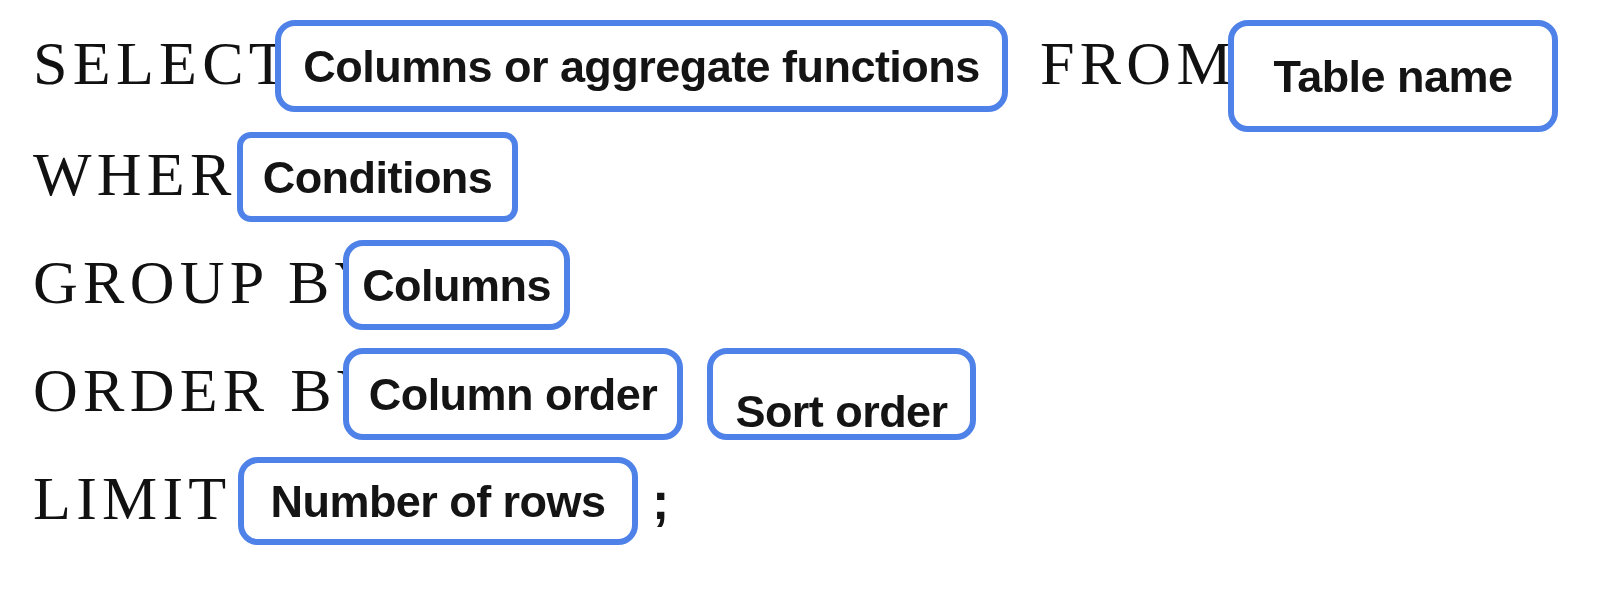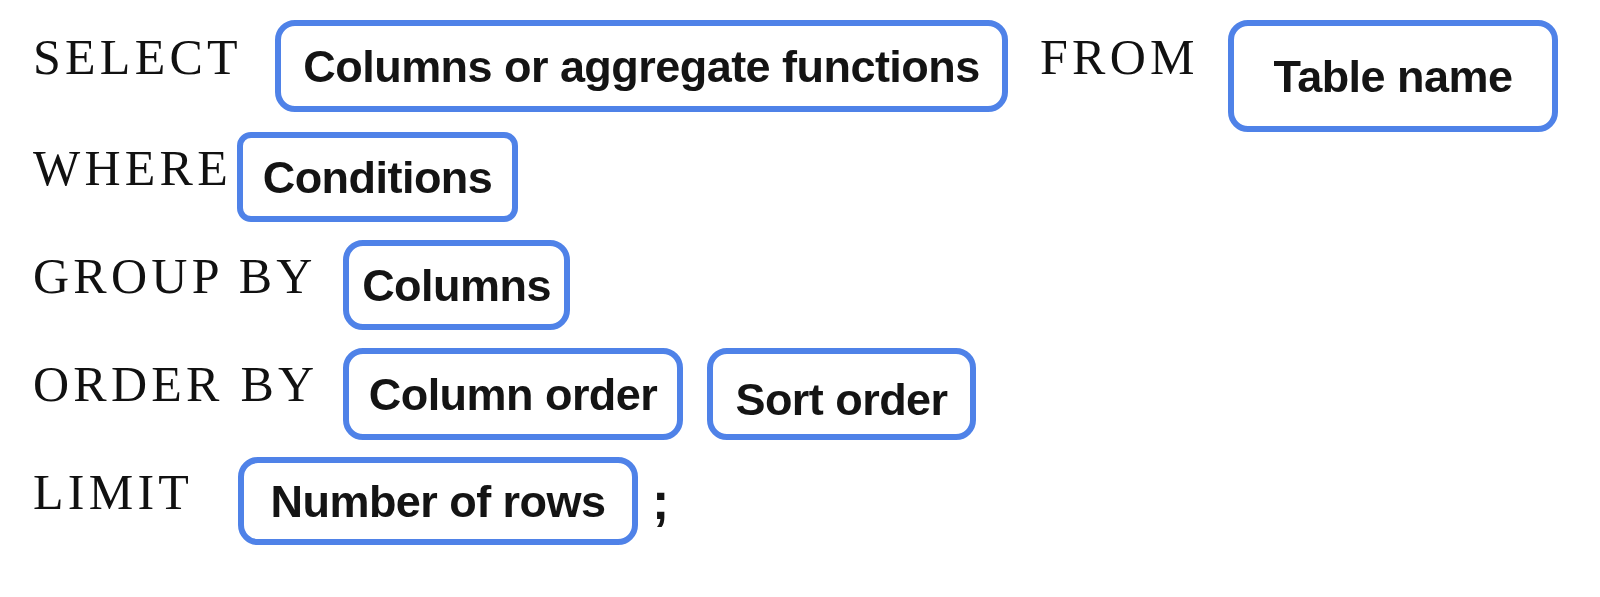--- a/index.html
+++ b/index.html
@@ -18,36 +18,36 @@
   }
   .row {
     position: absolute;
     left: 0;
     display: flex;
     align-items: center;
     white-space: nowrap;
   }
   .keyword {
     font-family: "Liberation Serif", "DejaVu Serif", serif;
-    font-size: 50px;
+    font-size: 62px;
     letter-spacing: 0.085em;
     color: #111111;
     line-height: 1;
     font-weight: 400;
     -webkit-font-smoothing: antialiased;
   }
   .slot {
     box-sizing: border-box;
     border: 6px solid #4f82e8;
     border-radius: 20px;
     background: #ffffff;
     display: flex;
     align-items: center;
     justify-content: center;
-    padding: 12px 20px;
+    padding: 0 20px;
   }
   .slot-label {
     font-family: "Liberation Sans", sans-serif;
     font-weight: 700;
     font-size: 45px;
     color: #141414;
     line-height: 1;
     letter-spacing: -0.012em;
   }
   .terminator {

